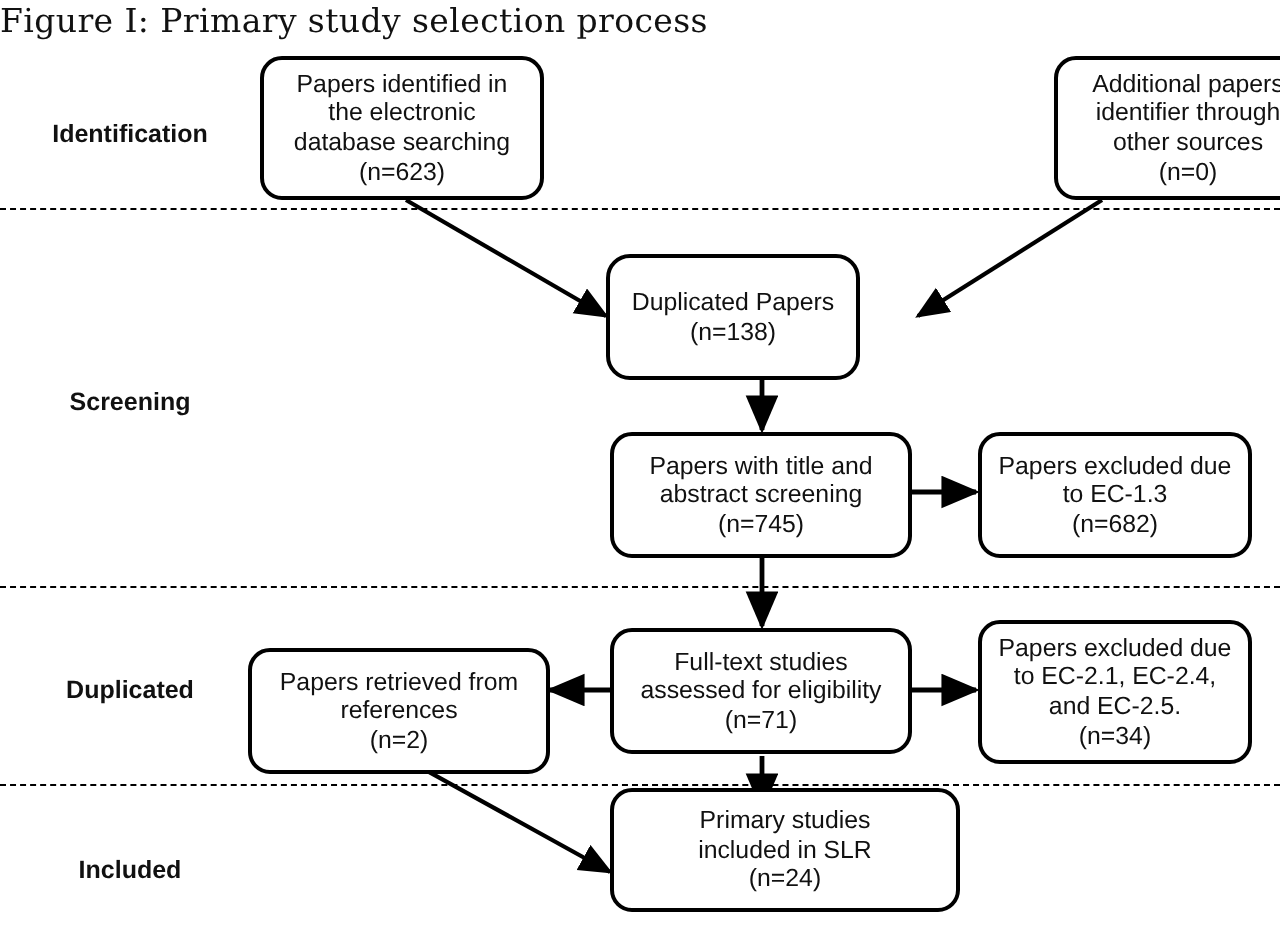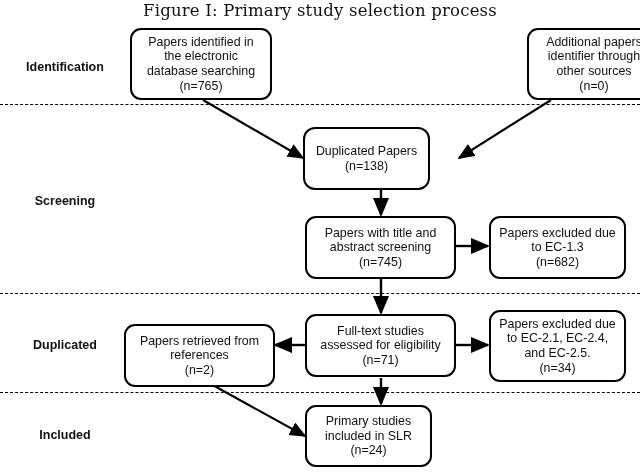--- a/index.html
+++ b/index.html
@@ -14,21 +14,20 @@
     overflow: hidden;
     font-family: "Liberation Sans", sans-serif;
     color: #000000;
   }
 
   #figure-title {
     position: absolute;
     left: 0;
     top: 1px;
     width: 640px;
-    text-align: center;
     font-family: "DejaVu Serif", serif;
     font-size: 16.5px;
     letter-spacing: 0.2px;
     color: #111111;
     white-space: nowrap;
   }
 
   
   .divider {
     position: absolute;
@@ -116,21 +115,21 @@
   <line x1="456" y1="345" x2="488" y2="345" stroke="#000000" stroke-width="2.4" marker-end="url(#ah)"></line>
 
   <line x1="381" y1="378" x2="381" y2="404" stroke="#000000" stroke-width="2.4" marker-end="url(#ah)"></line>
 
   <line x1="200" y1="378" x2="305" y2="436" stroke="#000000" stroke-width="2.1" marker-end="url(#ah)"></line>
 </svg>
 
 <div class="box" style="left:130px; top:28px; width:142px; height:72px;">Papers identified in
 the electronic
 database searching
-(n=765)</div>
+(n=623)</div>
 
 <div class="box" style="left:492px; top:28px; width:134px; height:72px;margin-left:35px;">Additional papers
 identifier through
 other sources
 (n=0)</div>
 
 <div class="box" style="left:303px; top:127px; width:127px; height:63px;border-radius:12px;">Duplicated Papers
 (n=138)</div>
 
 <div class="box" style="left:305px; top:216px; width:151px; height:63px;">Papers with title and
@@ -147,15 +146,15 @@
 
 <div class="box" style="left:305px; top:314px; width:151px; height:63px;">Full-text studies
 assessed for eligibility
 (n=71)</div>
 
 <div class="box" style="left:489px; top:310px; width:137px; height:72px;">Papers excluded due
 to EC-2.1, EC-2.4,
 and EC-2.5.
 (n=34)</div>
 
-<div class="box" style="left:305px; top:405px; width:127px; height:62px;">Primary studies
+<div class="box" style="left:305px; top:394px; width:175px; height:62px;">Primary studies
 included in SLR
 (n=24)</div>
 
 </body></html>

